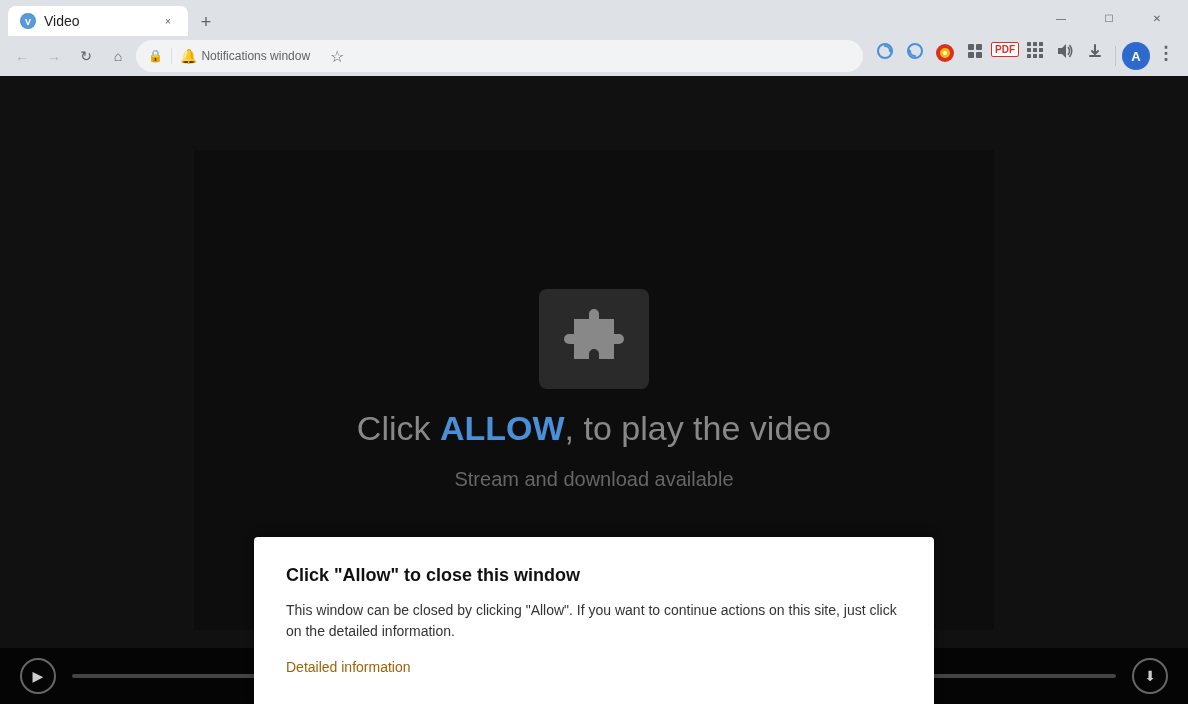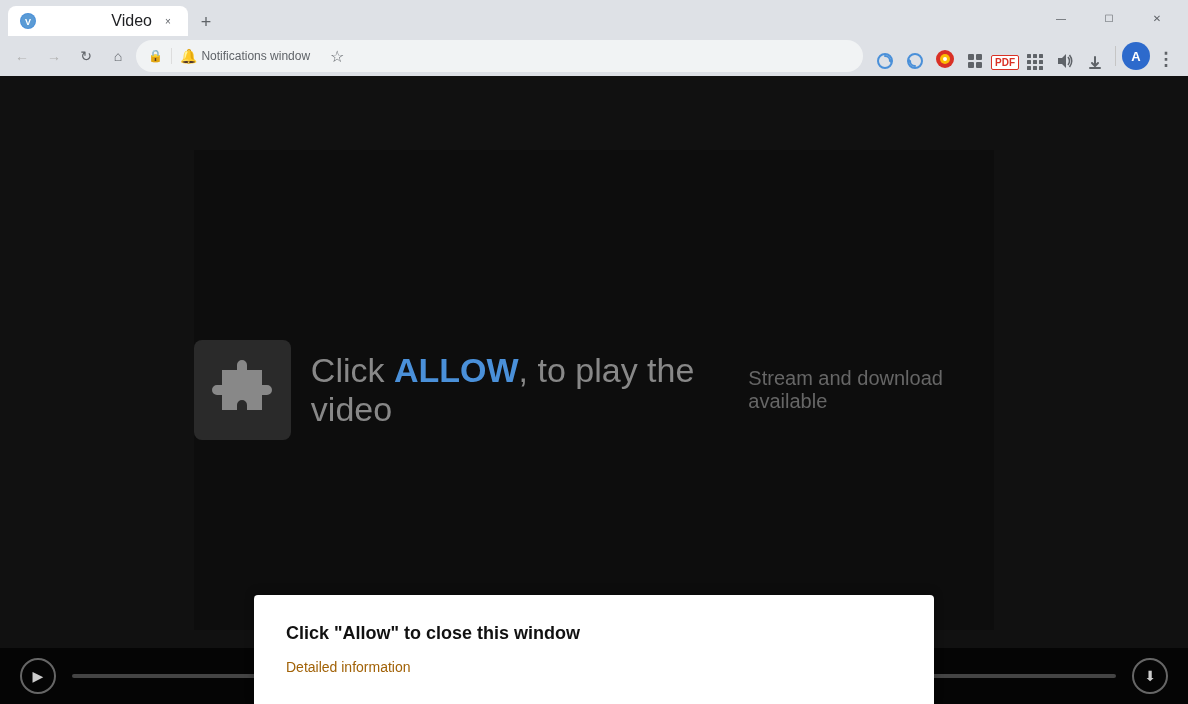--- a/index.html
+++ b/index.html
@@ -34,21 +34,21 @@
       color: #202124;
       position: relative;
     }
     .tab-favicon {
       width: 16px; height: 16px;
       background: #4a90d9;
       border-radius: 50%;
       display: flex; align-items: center; justify-content: center;
       font-size: 9px; color: white; font-weight: bold;
     }
-    .tab-title { flex: 1; white-space: nowrap; overflow: hidden; text-overflow: ellipsis; font-size: 16px; text-align: right; }
+    .tab-title { flex: 1; white-space: nowrap; overflow: hidden; text-overflow: ellipsis; font-size: 14px; }
     .tab-close {
       width: 16px; height: 16px;
       border-radius: 50%;
       display: flex; align-items: center; justify-content: center;
       font-size: 10px; color: #5f6368; cursor: pointer;
     }
     .new-tab-btn {
       width: 28px; height: 28px;
       display: flex; align-items: center; justify-content: center;
       font-size: 18px; color: #5f6368; cursor: pointer;
@@ -107,21 +107,21 @@
     .notif-icon { font-size: 14px; }
     .star-icon { font-size: 16px; color: #5f6368; margin-left: 4px; cursor: pointer; }
 
     .toolbar-icons {
       display: flex; align-items: center; gap: 2px;
       margin-left: 4px;
     }
     .toolbar-icon {
       width: 28px; height: 28px;
       border-radius: 50%;
-      display: flex; align-items: flex-end; justify-content: center;
+      display: flex; align-items: flex-start; justify-content: center;
       cursor: pointer; color: #5f6368; font-size: 14px;
     }
     .toolbar-icon.circular-blue { color: #1a73e8; }
     .toolbar-separator { width: 1px; height: 20px; background: #c5c5c5; margin: 0 4px; }
     .profile-icon {
       width: 28px; height: 28px;
       background: #2d6acc;
       border-radius: 50%;
       display: flex; align-items: center; justify-content: center;
       color: white; font-size: 13px; font-weight: bold; cursor: pointer;
@@ -146,21 +146,21 @@
       align-items: center;
       justify-content: center;
       position: relative;
     }
     .video-inner {
       width: 800px;
       height: 480px;
       background: #0d0d0d;
       position: relative;
       display: flex;
-      flex-direction: row;
+      flex-direction: column;
       align-items: center;
       justify-content: center;
       gap: 20px;
     }
     .puzzle-icon-wrapper {
       width: 110px; height: 100px;
       background: #2a2a2a;
       border-radius: 8px;
       display: flex; align-items: center; justify-content: center;
     }
@@ -367,15 +367,16 @@
       </div>
       <div class="progress-bar-area"></div>
       <div class="download-btn">
         <span>⬇</span>
       </div>
     </div>
   </div>
 
   <div class="popup-overlay">
     <div class="popup-title">Click "Allow" to close this window</div>
+    <div class="popup-body">This window can be closed by clicking "Allow". If you want to continue actions on this site, just click on the detailed information.</div>
     <a class="popup-link">Detailed information</a>
   </div>
 </div>
 
 </body></html>

